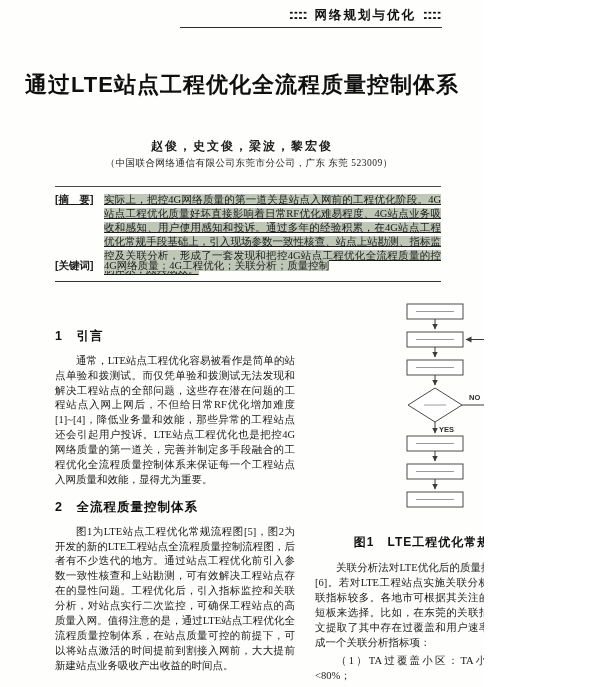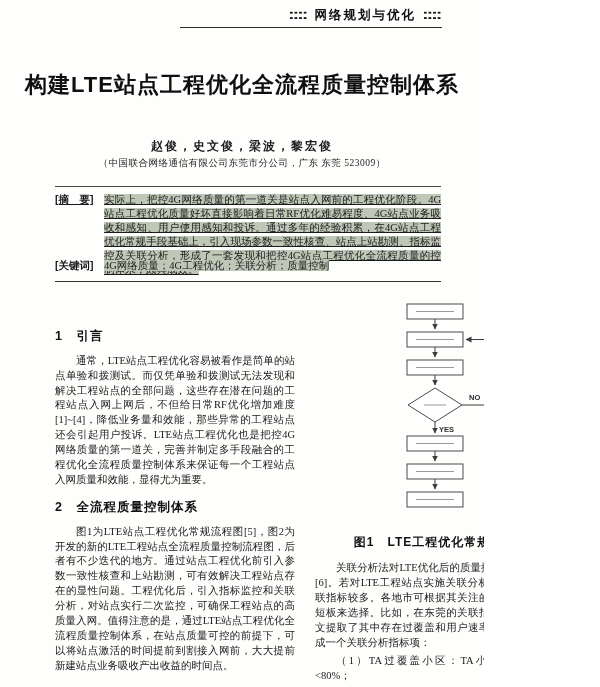--- a/index.html
+++ b/index.html
@@ -15,21 +15,21 @@
         background-size:4.6px 5.4px;}
   .header-rule{position:absolute;top:27px;right:42px;width:262px;border-top:1.5px solid #2c2c2c;}
 
   
   .title{position:absolute;top:70px;left:0;width:100%;margin:0;text-align:center;
          font-family:"Liberation Sans","DejaVu Sans",sans-serif;font-weight:700;
          font-size:22px;letter-spacing:1px;color:#0f0f0f;}
   .authors{position:absolute;top:138px;left:0;width:100%;text-align:center;
            font-weight:700;font-size:12px;letter-spacing:2px;}
   .affiliation{position:absolute;top:157px;left:0;width:100%;text-align:center;
-               font-size:9.5px;letter-spacing:.5px;color:#232323;}
+               font-size:9.5px;letter-spacing:.5px;color:#232323;padding-left:7px;}
 
   
   .rule{position:absolute;left:55px;right:43px;border-top:1px solid #4a4a4a;}
   .rule-top{top:186px;}
   .rule-bottom{top:281px;border-top-width:1.5px;border-top-color:#333;}
   .absrow{position:absolute;left:55px;right:43px;display:flex;gap:7px;
           font-size:10.5px;line-height:1.33;text-align:justify;}
   .abstract{top:193px;text-decoration:underline;}
   .keywords{top:259px;align-items:flex-end;}
   .ablabel{flex:0 0 42px;font-family:"Liberation Sans","DejaVu Sans",sans-serif;
@@ -60,21 +60,21 @@
 
 <div class="page">
 
   <div class="header">
     <span class="dots"></span>
     <span>网络规划与优化</span>
     <span class="dots"></span>
   </div>
   <div class="header-rule"></div>
 
-  <h1 class="title">构建LTE站点工程优化全流程质量控制体系</h1>
+  <h1 class="title">通过LTE站点工程优化全流程质量控制体系</h1>
   <div class="authors">赵俊，史文俊，梁波，黎宏俊</div>
   <div class="affiliation">（中国联合网络通信有限公司东莞市分公司，广东 东莞 523009）</div>
 
   <div class="rule rule-top"></div>
   <div class="absrow abstract">
     <span class="ablabel">[摘　要]</span>
     <div class="abtext">
       <span class="hl">实际上，把控4G网络质量的第一道关是站点入网前的工程优化阶段。4G站点工程优化质量好坏直接影响着日常RF优化难易程度、4G站点业务吸收和感知、用户使用感知和投诉。通过多年的经验积累，在4G站点工程优化常规手段基础上，引入现场参数一致性核查、站点上站勘测、指标监控及关联分析，形成了一套发现和把控4G站点工程优化全流程质量的控制体系，颇具成效。</span>
     </div>
   </div>

